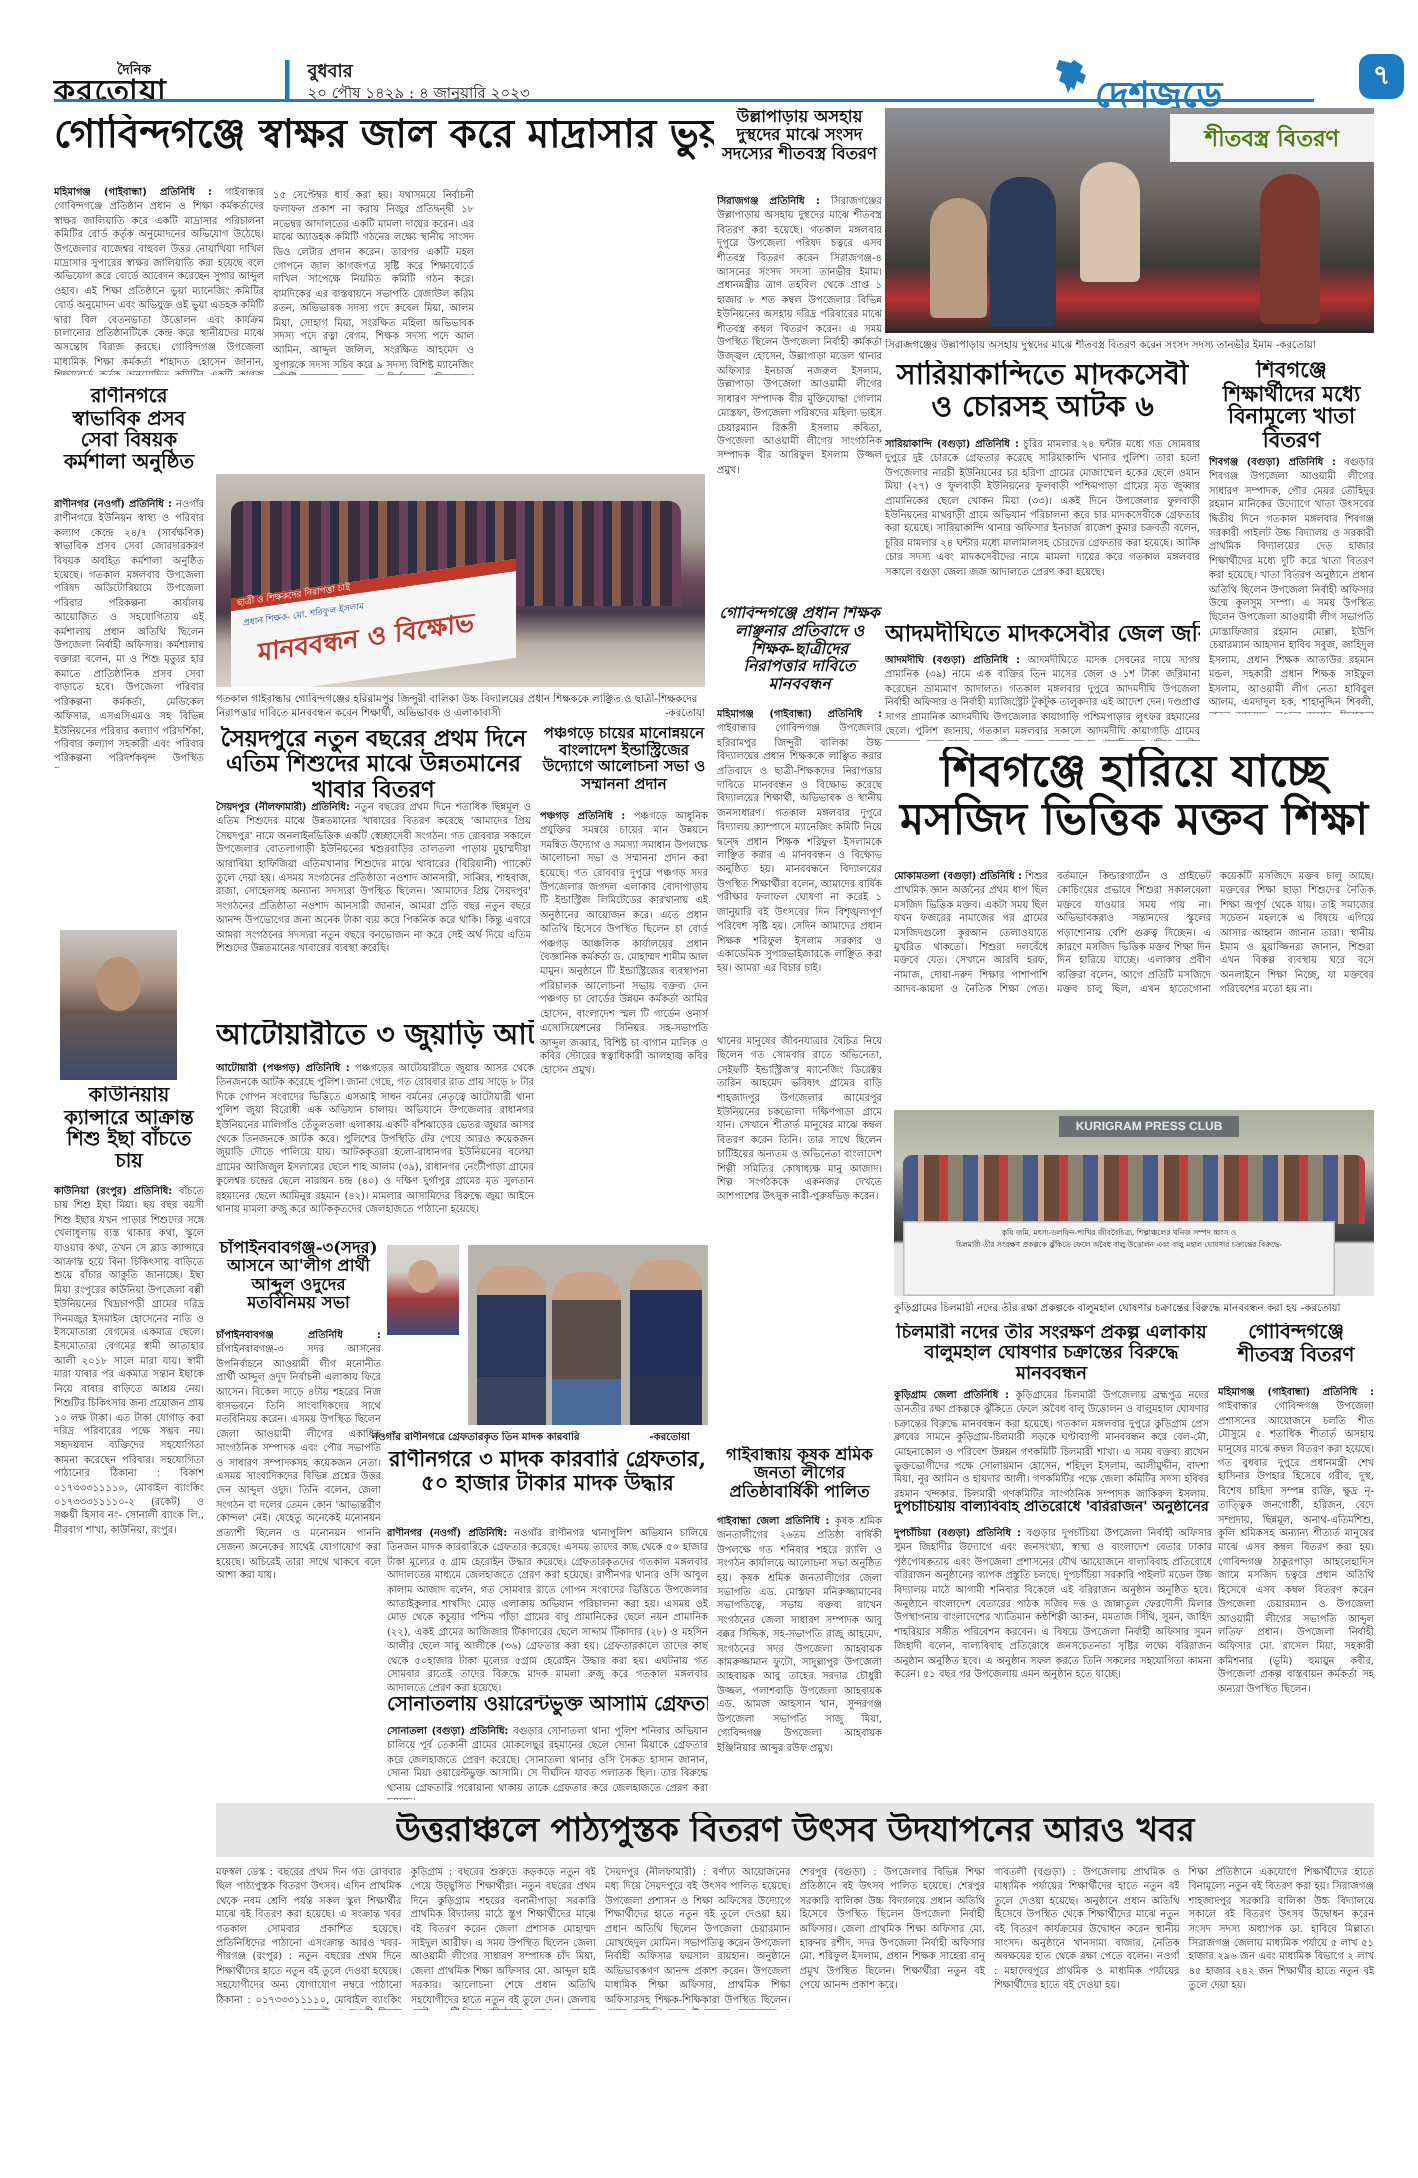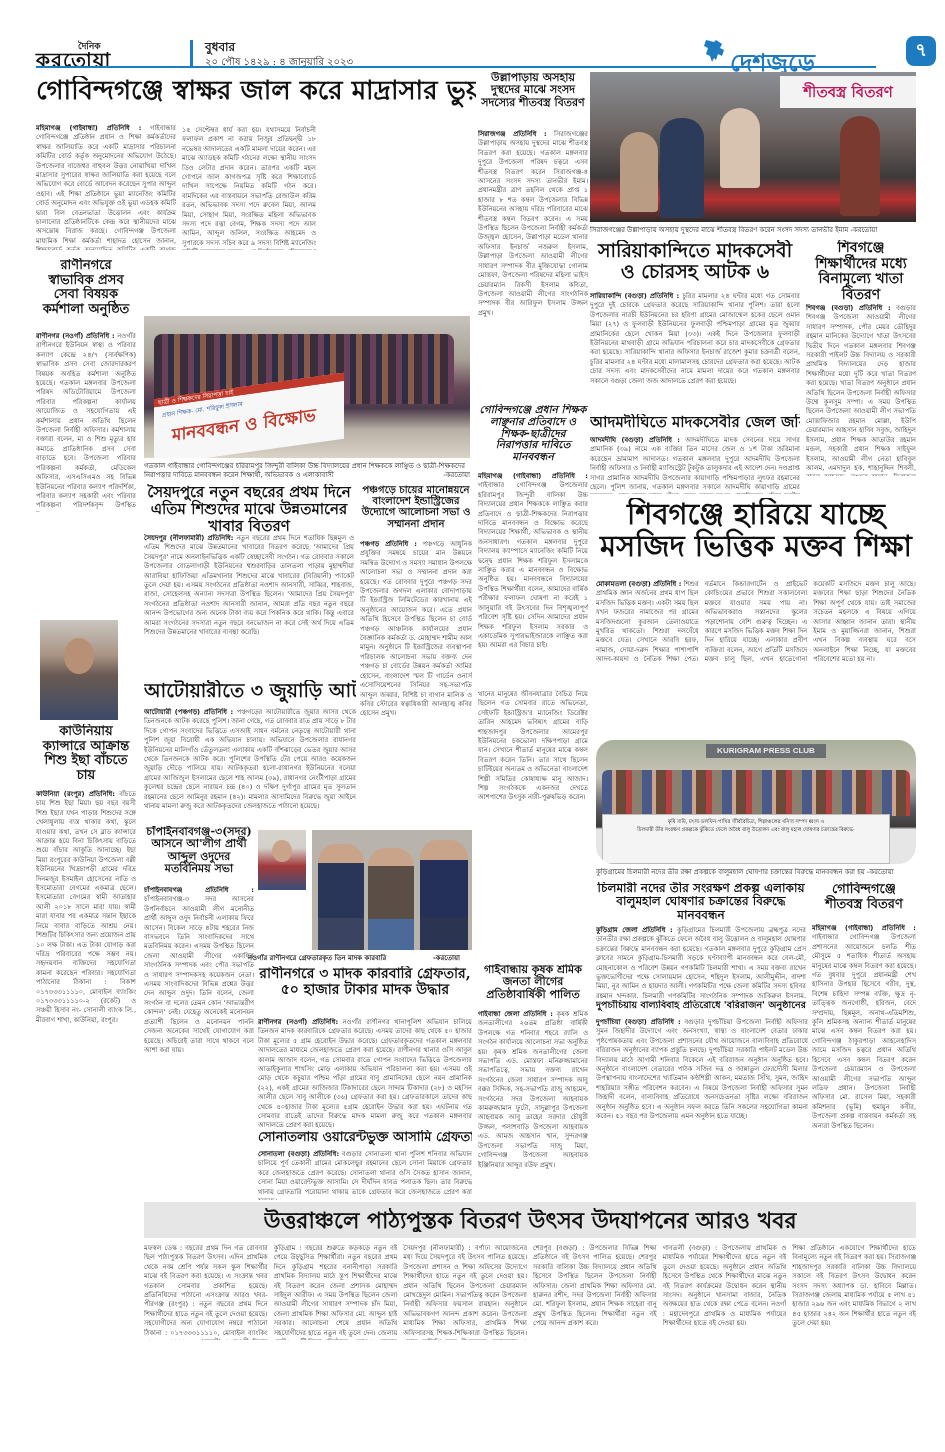--- a/index.html
+++ b/index.html
@@ -57,21 +57,21 @@
   
 </div>
 
 <div class="abs headline h-sm" style="left:478px;top:72px;width:110px;height:56px;font-size:11px;">উল্লাপাড়ায় অসহায় দুস্থদের মাঝে সংসদ সদস্যের শীতবস্ত্র বিতরণ</div>
 <div class="abs body-text" style="left:478px;top:130px;width:110px;height:270px;">
   <span class="byline">সিরাজগঞ্জ প্রতিনিধি :</span>
   <span>সিরাজগঞ্জের উল্লাপাড়ায় অসহায় দুস্থদের মাঝে শীতবস্ত্র বিতরণ করা হয়েছে। গতকাল মঙ্গলবার দুপুরে উপজেলা পরিষদ চত্বরে এসব শীতবস্ত্র বিতরণ করেন সিরাজগঞ্জ-৪ আসনের সংসদ সদস্য তানভীর ইমাম। প্রধানমন্ত্রীর ত্রাণ তহবিল থেকে প্রাপ্ত ১ হাজার ৮ শত কম্বল উপজেলার বিভিন্ন ইউনিয়নের অসহায় দরিদ্র পরিবারের মাঝে শীতবস্ত্র কম্বল বিতরণ করেন। এ সময় উপস্থিত ছিলেন উপজেলা নির্বাহী কর্মকর্তা উজ্জ্বল হোসেন, উল্লাপাড়া মডেল থানার অফিসার ইনচার্জ নজরুল ইসলাম, উল্লাপাড়া উপজেলা আওয়ামী লীগের সাধারণ সম্পাদক বীর মুক্তিযোদ্ধা গোলাম মোস্তফা, উপজেলা পরিষদের মহিলা ভাইস চেয়ারম্যান রিকসী ইসলাম কবিতা, উপজেলা আওয়ামী লীগের সাংগঠনিক সম্পাদক বীর আরিফুল ইসলাম উজ্জল প্রমুখ।</span>
 </div>
 
 <div class="abs photo" style="left:590px;top:72px;width:326px;height:150px;background:linear-gradient(180deg,#8b8f96 0%,#6d6460 40%,#3e3a3a 70%,#b83030 85%,#2b2b2b 100%);">
-  <div class="abs" style="left:190px;top:4px;width:136px;height:32px;background:#f3f3f3;color:#be185d;font-size:15px;font-weight:bold;display:flex;align-items:center;justify-content:center;">শীতবস্ত্র বিতরণ</div>
+  <div class="abs" style="left:190px;top:4px;width:136px;height:32px;background:#f3f3f3;color:#4d7c0f;font-size:15px;font-weight:bold;display:flex;align-items:center;justify-content:center;">শীতবস্ত্র বিতরণ</div>
   <div class="abs" style="left:130px;top:36px;width:40px;height:80px;background:#d8c3b0;border-radius:20px 20px 4px 4px;"></div>
   <div class="abs" style="left:30px;top:60px;width:38px;height:80px;background:#b89c83;border-radius:20px 20px 4px 4px;"></div>
   <div class="abs" style="left:250px;top:44px;width:40px;height:100px;background:#7a3a30;border-radius:20px 20px 4px 4px;"></div>
   <div class="abs" style="left:70px;top:46px;width:44px;height:100px;background:#2d3b5a;border-radius:20px 20px 4px 4px;"></div>
 </div>
 <div class="abs caption" style="left:590px;top:226px;width:326px;">সিরাজগঞ্জের উল্লাপাড়ায় অসহায় দুস্থদের মাঝে শীতবস্ত্র বিতরণ করেন সংসদ সদস্য তানভীর ইমাম -করতোয়া</div>
 
 <div class="abs headline h-lg" style="left:590px;top:240px;width:210px;height:50px;font-size:19px;">সারিয়াকান্দিতে মাদকসেবী ও চোরসহ আটক ৬</div>
 <div class="abs body-text" style="left:590px;top:292px;width:210px;height:118px;">
   <span class="byline">সারিয়াকান্দি (বগুড়া) প্রতিনিধি :</span>
@@ -183,21 +183,21 @@
   <span class="byline">গাইবান্ধা জেলা প্রতিনিধি :</span>
   <span>কৃষক শ্রমিক জনতালীগের ২৬তম প্রতিষ্ঠা বার্ষিকী উপলক্ষে গত শনিবার শহরে র‍্যালি ও সংগঠন কার্যালয়ে আলোচনা সভা অনুষ্ঠিত হয়। কৃষক শ্রমিক জনতালীগের জেলা সভাপতি এড. মোস্তফা মনিরুজ্জামানের সভাপতিত্বে, সভায় বক্তব্য রাখেন সংগঠনের জেলা সাধারণ সম্পাদক আবু বক্কর সিদ্দিক, সহ-সভাপতি রাজু আহমেদ, সংগঠনের সদর উপজেলা আহবায়ক কামরুজ্জামান ফুটো, সাদুল্লাপুর উপজেলা আহবায়ক আবু তাহের সরদার চৌধুরী উজ্জল, পলাশবাড়ি উপজেলা আহবায়ক এড. আমজ আহসান খান, সুন্দরগঞ্জ উপজেলা সভাপতি সাজু মিয়া, গোবিন্দগঞ্জ উপজেলা আহবায়ক ইঞ্জিনিয়ার আব্দুর রউফ প্রমুখ।</span>
 </div>
 
 <div class="abs headline h-xl" style="left:596px;top:498px;width:320px;height:78px;font-size:29px;">শিবগঞ্জে হারিয়ে যাচ্ছে মসজিদ ভিত্তিক মক্তব শিক্ষা</div>
 <div class="abs body-text" style="left:596px;top:580px;width:320px;height:154px;column-count:3;column-gap:6px;">
   <span class="byline">মোকামতলা (বগুড়া) প্রতিনিধি :</span>
   <span>শিশুর প্রাথমিক জ্ঞান অর্জনের প্রথম ধাপ ছিল মসজিদ ভিত্তিক মক্তব। একটা সময় ছিল যখন ফজরের নামাজের পর গ্রামের মসজিদগুলো কুরআন তেলাওয়াতে মুখরিত থাকতো। শিশুরা দলবেঁধে মক্তবে যেত। সেখানে আরবি হরফ, নামাজ, দোয়া-দরুদ শিক্ষার পাশাপাশি আদব-কায়দা ও নৈতিক শিক্ষা পেত। বর্তমানে কিন্ডারগার্টেন ও প্রাইভেট কোচিংয়ের প্রভাবে শিশুরা সকালবেলা মক্তবে যাওয়ার সময় পায় না। অভিভাবকরাও সন্তানদের স্কুলের পড়াশোনায় বেশি গুরুত্ব দিচ্ছেন। এ কারণে মসজিদ ভিত্তিক মক্তব শিক্ষা দিন দিন হারিয়ে যাচ্ছে। এলাকার প্রবীণ ব্যক্তিরা বলেন, আগে প্রতিটি মসজিদে মক্তব চালু ছিল, এখন হাতেগোনা কয়েকটি মসজিদে মক্তব চালু আছে। মক্তবের শিক্ষা ছাড়া শিশুদের নৈতিক শিক্ষা অপূর্ণ থেকে যায়। তাই সমাজের সচেতন মহলকে এ বিষয়ে এগিয়ে আসার আহ্বান জানান তারা। স্থানীয় ইমাম ও মুয়াজ্জিনরা জানান, শিশুরা এখন বিকল্প ব্যবস্থায় ঘরে বসে অনলাইনে শিক্ষা নিচ্ছে, যা মক্তবের পরিবেশের মতো হয় না।</span>
 </div>
 
-<div class="abs photo" style="left:596px;top:740px;width:320px;height:124px;background:linear-gradient(180deg,#a9b09a 0%,#c8c4b8 30%,#5a5a62 55%,#3e3a3a 70%,#e6e6e6 72%);border-radius:18px;">
+<div class="abs photo" style="left:596px;top:740px;width:320px;height:124px;background:linear-gradient(180deg,#a9b09a 0%,#c8c4b8 30%,#5a5a62 55%,#3e3a3a 70%,#e6e6e6 72%);">
   <div class="abs" style="left:110px;top:4px;width:120px;height:14px;background:#6b6f74;color:#e8e8e8;font-family:'Liberation Sans',sans-serif;font-size:8px;font-weight:bold;text-align:center;line-height:14px;">KURIGRAM PRESS CLUB</div>
   <div class="abs" style="left:6px;top:30px;width:308px;height:46px;background:repeating-linear-gradient(90deg,#4a5a88 0 10px,#c9a48a 10px 14px,#6b4a3a 14px 24px,#b84040 24px 30px,#8a8070 30px 40px);border-radius:6px 6px 0 0;"></div>
   <div class="abs" style="left:6px;top:74px;width:288px;height:50px;background:#f4f4f4;border:1px solid #bbb;text-align:center;">
     <div style="font-size:5px;color:#222;white-space:nowrap;overflow:hidden;margin-top:3px;">কৃষি জমি, মৎস্য-ডলফিন-পাখির জীববৈচিত্র্য, শিল্পাঞ্চলের খনিজ সম্পদ ধ্বংস ও</div>
     <div style="font-size:5px;color:#222;white-space:nowrap;overflow:hidden;">চিলমারী তীর সংরক্ষণ প্রকল্পকে ঝুঁকিতে ফেলে অবৈধ বালু উত্তোলন এবং বালু মহাল ঘোষণার চক্রান্তের বিরুদ্ধে-</div>
   </div>
 </div>
 <div class="abs caption" style="left:596px;top:868px;width:320px;">কুড়িগ্রামের চিলমারী নদের তীর রক্ষা প্রকল্পকে বালুমহাল ঘোষণার চক্রান্তের বিরুদ্ধে মানববন্ধন করা হয় -করতোয়া</div>
 
 <div class="abs headline h-md" style="left:596px;top:882px;width:210px;height:42px;font-size:12px;">চিলমারী নদের তীর সংরক্ষণ প্রকল্প এলাকায় বালুমহাল ঘোষণার চক্রান্তের বিরুদ্ধে মানববন্ধন</div>

